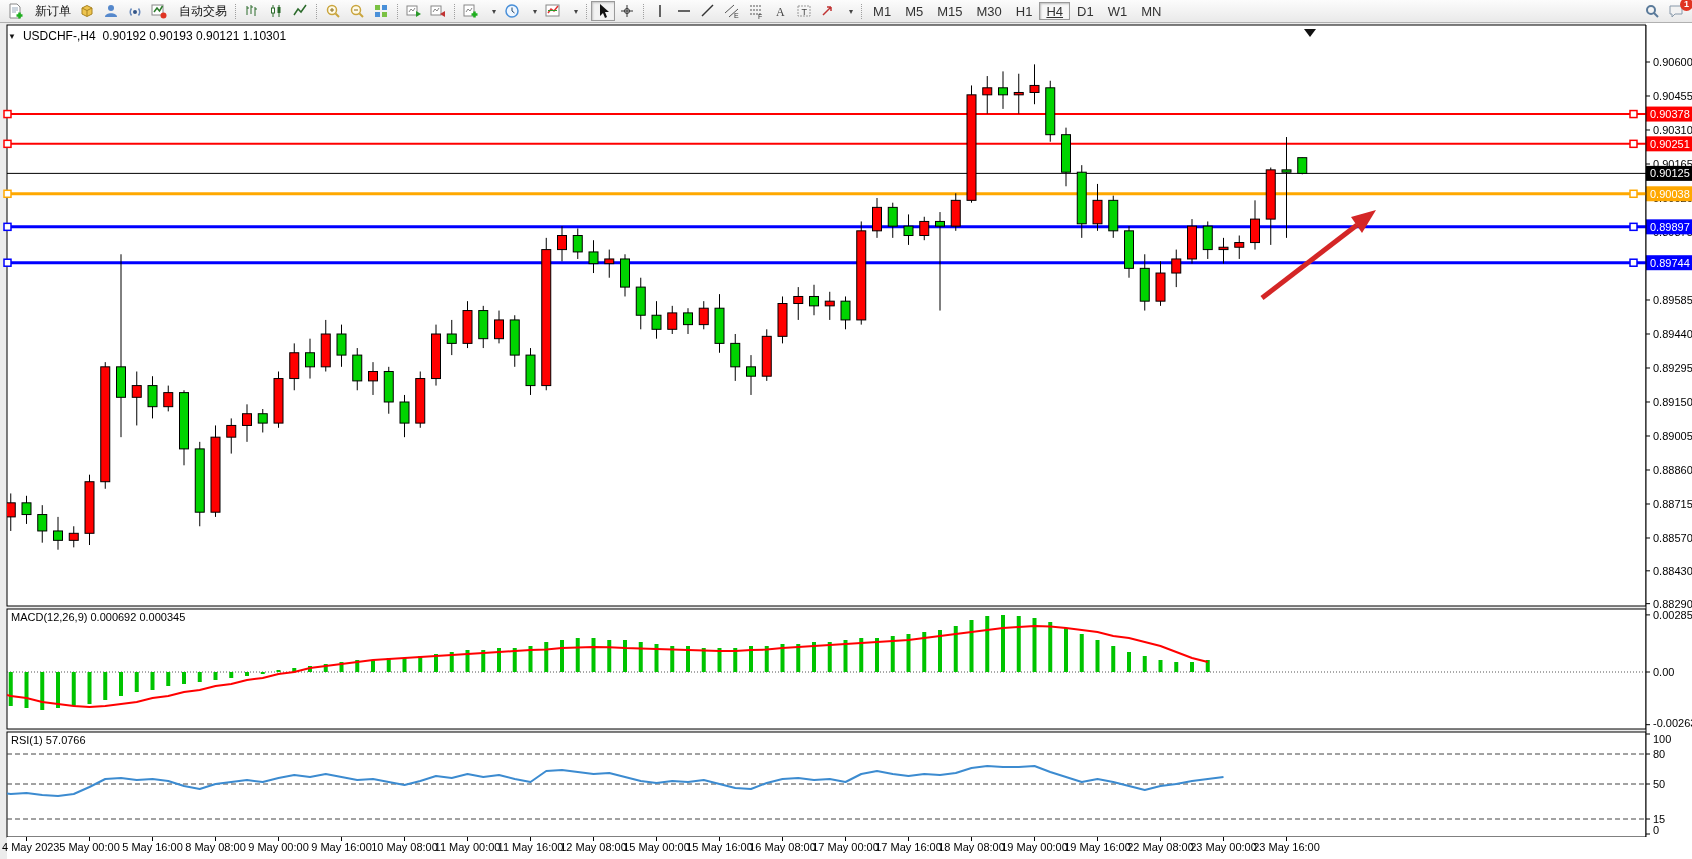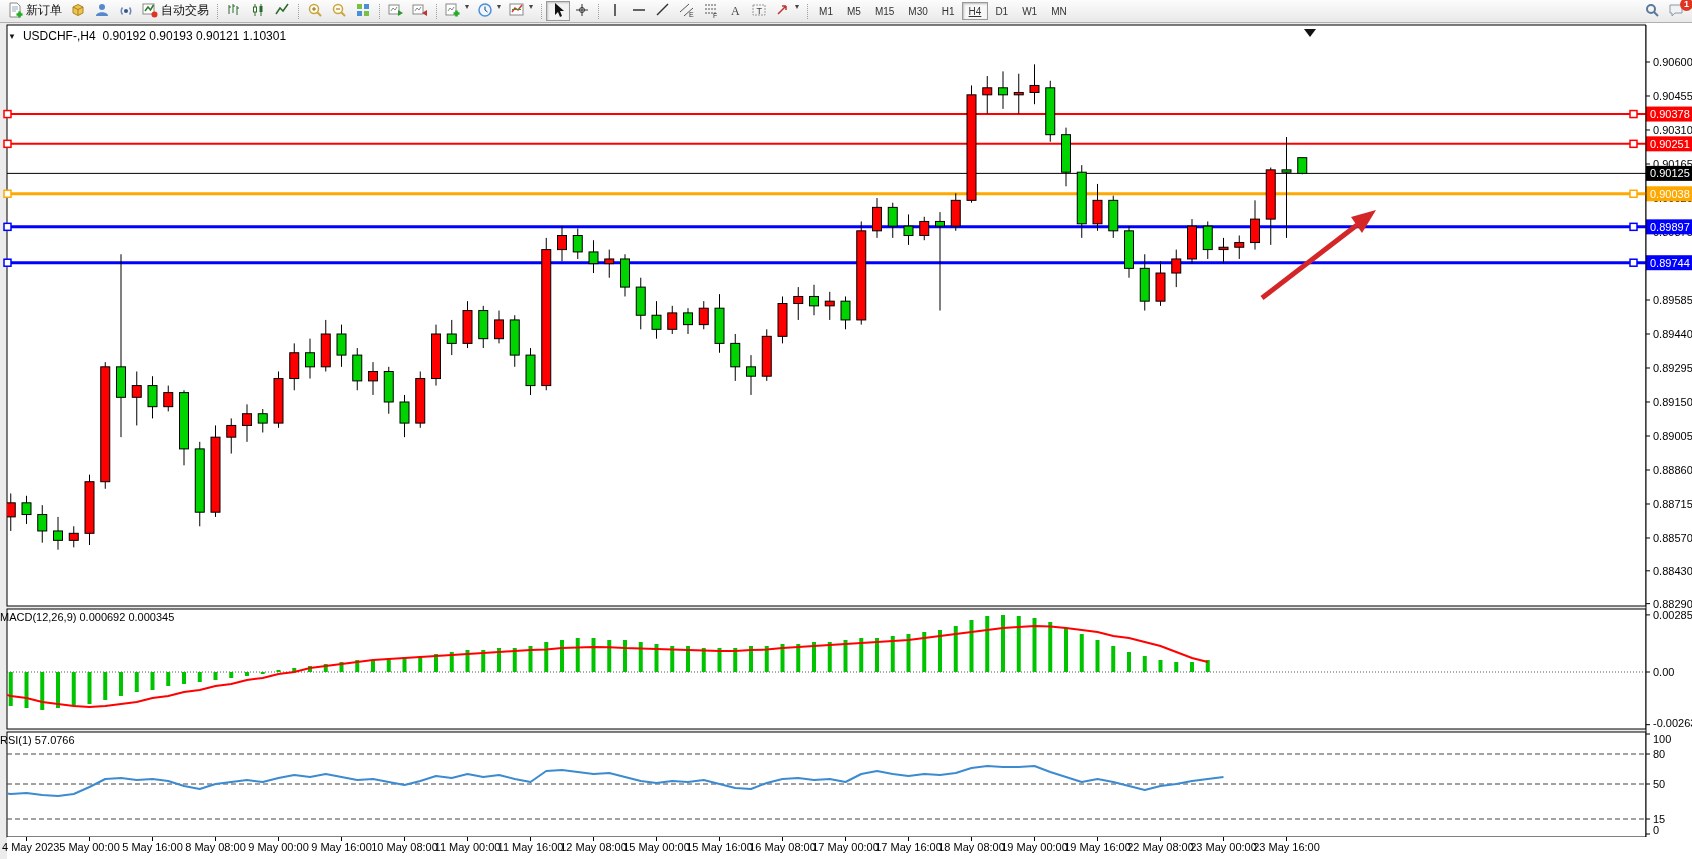--- a/index.html
+++ b/index.html
@@ -1,36 +1,36 @@
 <!DOCTYPE html>
 <html><head>
 <meta charset="utf-8">
 <style>
   html,body{margin:0;padding:0;width:1692px;height:859px;overflow:hidden;
     font-family:"Liberation Sans",sans-serif;background:#fff;}
   .toolbar{height:22px;background:linear-gradient(#fcfcfc,#e9e9e9);
     border-bottom:1px solid #b0b0b0;display:flex;align-items:center;padding:0 3px;}
   .tb{height:20px;min-width:22px;border:1px solid transparent;background:transparent;
-    display:flex;align-items:flex-start;gap:3px;font-size:12px;color:#111;padding:0 3px;cursor:default;}
+    display:flex;align-items:center;gap:12px;font-size:12px;color:#111;padding:0 3px;cursor:default;}
   .tb.active{border:1px solid #9a9a9a;background:#f2f2f2;box-shadow:inset 1px 1px 2px #c2c2c2;}
   .tb svg{display:block;}
   .caret{font-size:8px;color:#444;margin-left:1px;}
   .sep{width:0;border-left:1px dotted #9f9f9f;height:15px;margin:0 4px;}
-  .tf{height:18px;border:1px solid transparent;background:transparent;font-size:10px;
+  .tf{height:18px;border:1px solid transparent;background:transparent;font-size:13px;
     color:#333;padding:0 6px;cursor:default;}
   .tf.active{border:1px solid #999;background:#f7f7f7;box-shadow:inset 1px 1px 2px #bbb;text-decoration:underline;}
   .right-group{margin-left:auto;display:flex;align-items:center;}
   .badge{position:absolute;top:-4px;right:-5px;background:#e03423;color:#fff;font-size:9px;
     width:13px;height:13px;border-radius:50%;text-align:center;line-height:13px;font-weight:bold;}
   .chart-window{position:relative;width:1692px;height:837px;background:#ececec;}
   #chart-svg{position:absolute;left:0;top:0;}
   .chart-title{position:absolute;left:8px;top:6px;font-size:12px;color:#000;
     display:flex;align-items:center;gap:7px;z-index:3;}
   .chart-title .tri{font-size:8px;color:#111;}
-  .pane-label{position:absolute;left:0;font-size:11px;color:#000;z-index:3;}
+  .pane-label{position:absolute;left:11px;font-size:11px;color:#000;z-index:3;}
   .macd-label{top:588px;}
   .rsi-label{top:711px;}
 </style>
 </head>
 <body>
 
 <div class="toolbar">
   <button class="tb">
     <svg width="16" height="16">
         <path d="M3 1h7l3 3v11H3z" fill="#fff" stroke="#888"></path>

